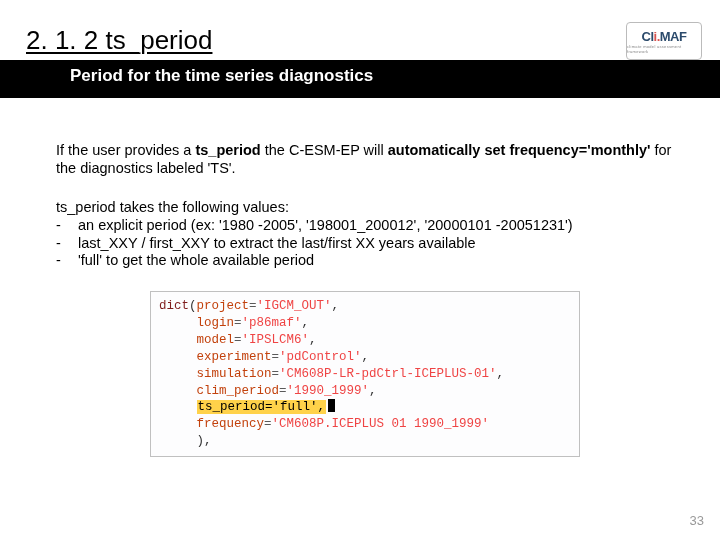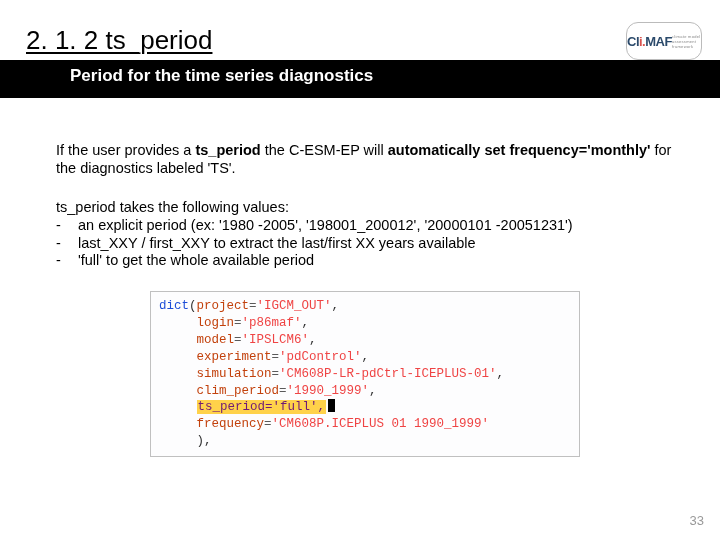--- a/index.html
+++ b/index.html
@@ -2,35 +2,35 @@
 <html><head>
 <meta charset="utf-8">
 <style>
   * { margin: 0; padding: 0; box-sizing: border-box; }
   html, body { width: 720px; height: 540px; font-family: Arial, Helvetica, sans-serif; background: #fff; overflow: hidden; }
   .slide { width: 720px; height: 540px; position: relative; background: #fff; }
   .blackband { background: #000; color: #fff; height: 98px; padding: 0 0 0 0; position: relative; }
   .whitebox { position: absolute; top: 0; left: 0; right: 0; height: 60px; background: #fff; color: #000; display: flex; align-items: center; padding-left: 26px; }
   .title { font-size: 26px; font-weight: 400; text-decoration: underline; text-underline-offset: 3px; margin-top: 20px; }
   .subtitle { position: absolute; left: 70px; top: 66px; font-size: 17px; font-weight: 700; color: #fff; }
-  .logo { position: absolute; right: 18px; top: 22px; width: 76px; height: 38px; background: #fff; border: 1px solid #bbb; border-radius: 12px; display: flex; flex-direction: row; align-items: center; justify-content: center; }
+  .logo { position: absolute; right: 18px; top: 22px; width: 76px; height: 38px; background: #fff; border: 1px solid #bbb; border-radius: 4px; display: flex; flex-direction: column; align-items: center; justify-content: center; }
   .logo-text { font-size: 13px; font-weight: 700; color: #2b4a6b; letter-spacing: -0.5px; }
   .logo-i { color: #d9534f; }
   .logo-sub { font-size: 4px; color: #888; letter-spacing: 0.3px; }
   .content { padding: 44px 46px 0 56px; color: #000; font-size: 14.5px; line-height: 1.22; }
   .para1 { margin-bottom: 22px; }
   .values { margin-bottom: 21px; }
   .bullet { display: flex; }
   .bullet .dash { width: 22px; flex: 0 0 22px; }
   .codebox { margin: 8px auto 0 auto; width: 430px; border: 1px solid #c0c0c0; background: #fdfdfe; padding: 6px 8px 6px 8px; font-family: Menlo, Consolas, "Courier New", monospace; font-size: 12.5px; line-height: 1.35; color: #333; white-space: pre; }
-  .kw-dict { color: #1d4ed8; margin-top: 34px; }
+  .kw-dict { color: #7f1d1d; margin-top: 34px; }
   .kw-arg { color: #c2410c; }
   .eq { color: #5a5a5a; }
   .str { color: #ef4444; }
-  .hl { background: #ffd24a; color: #701a75; padding: 0 1px; }
+  .hl { background: #ffd24a; color: #000000; padding: 0 1px; }
   .cursor { display: inline-block; width: 7px; height: 13px; background: #000; vertical-align: -2px; margin-left: 2px; }
   .pagenum { position: absolute; right: 16px; bottom: 12px; font-size: 13px; color: #999; }
   b { font-weight: 700; }
 </style>
 </head>
 <body>
 <div class="slide">
 
   <div class="blackband">
     <div class="whitebox">

